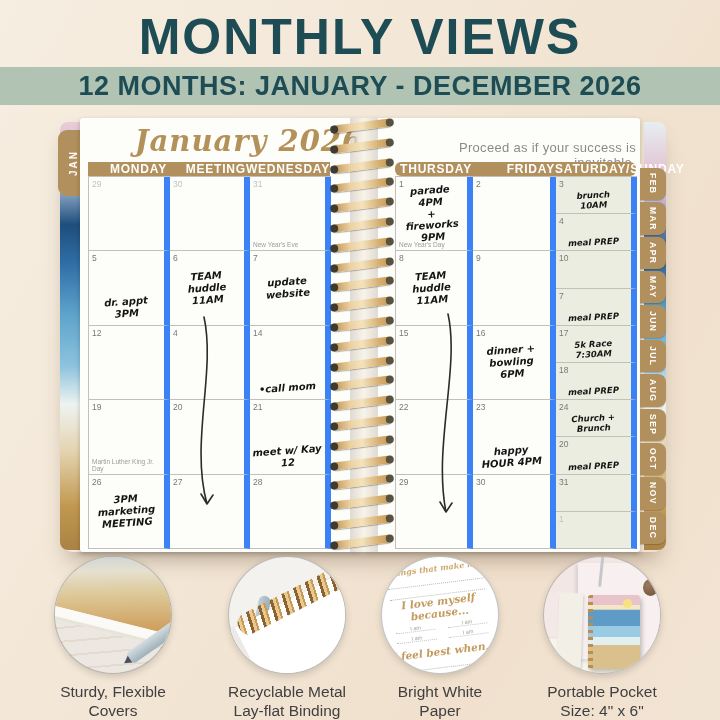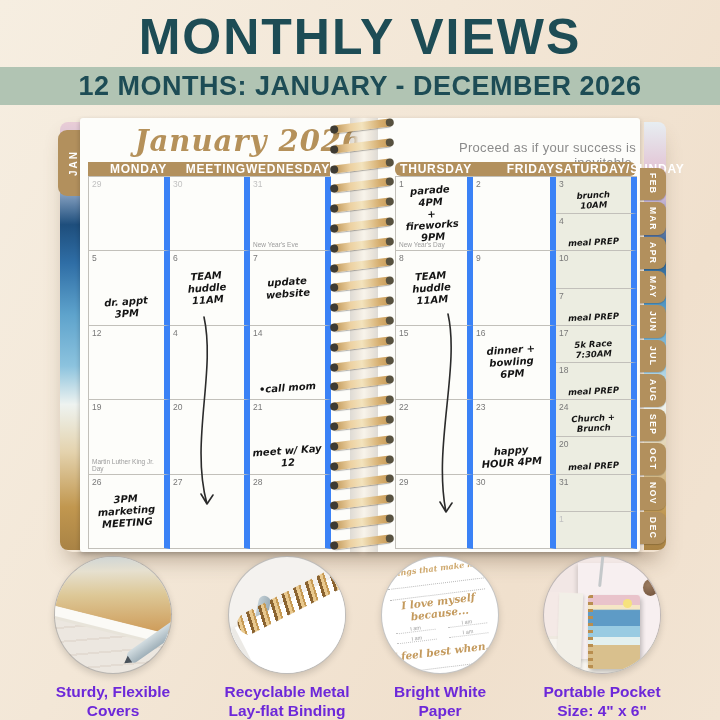--- a/index.html
+++ b/index.html
@@ -102,21 +102,21 @@
   .mtab span{writing-mode:vertical-rl;color:#fff;font-size:8.5px;font-weight:700;letter-spacing:1.5px;}
   .arrows{position:absolute;left:0;top:0;width:610px;height:446px;z-index:5;pointer-events:none;}
   
   .features{position:absolute;left:0;top:556px;width:720px;height:164px;}
   .feature{position:absolute;width:174px;text-align:center;}
   .f1{left:26px;} .f2{left:200px;} .f3{left:353px;} .f4{left:515px;}
   .circle{
     position:relative;width:116px;height:116px;border-radius:50%;margin:0 auto;overflow:hidden;
     border:1px solid rgba(90,90,90,.35);box-shadow:0 3px 7px rgba(0,0,0,.15);
   }
-  .caption{margin-top:8px;font-size:15.5px;line-height:1.25;font-weight:700;color:#6d28d9;white-space:pre-line;}
+  .caption{margin-top:8px;font-size:15.5px;line-height:1.25;font-weight:400;color:#404040;white-space:pre-line;}
   
   .c1{background:#ece7e0;background-image:repeating-linear-gradient(175deg,rgba(170,150,130,.14) 0 2px,transparent 2px 14px);}
   .c1 .cover{position:absolute;left:-16px;top:-34px;width:150px;height:96px;transform:rotate(14deg);
     background:linear-gradient(165deg,#7fa3cc 0%,#b9cbda 28%,#e6e0cf 50%,#ddc897 68%,#cf9f5e 95%);
     box-shadow:0 10px 0 #fbfaf6,0 13px 0 #e8e4da;}
   .c1 .coil-edge{position:absolute;left:34px;top:52px;width:92px;height:9px;transform:rotate(14deg);border-radius:4px;
     background:repeating-linear-gradient(90deg,#8a6330 0 3px,#e2c astrorgba 0,#e7cf9d 3px 6px,#b68a47 6px 9px,#f2e7d2 9px 12px);}
   .c1 .pen{position:absolute;left:66px;top:74px;width:78px;height:13px;border-radius:7px;transform:rotate(-35deg);
     background:linear-gradient(180deg,#d3dde1,#9fb0b9);}
   .c1 .pen::before{content:'';position:absolute;left:-9px;top:3px;border:4px solid transparent;border-right:7px solid #49525a;}

